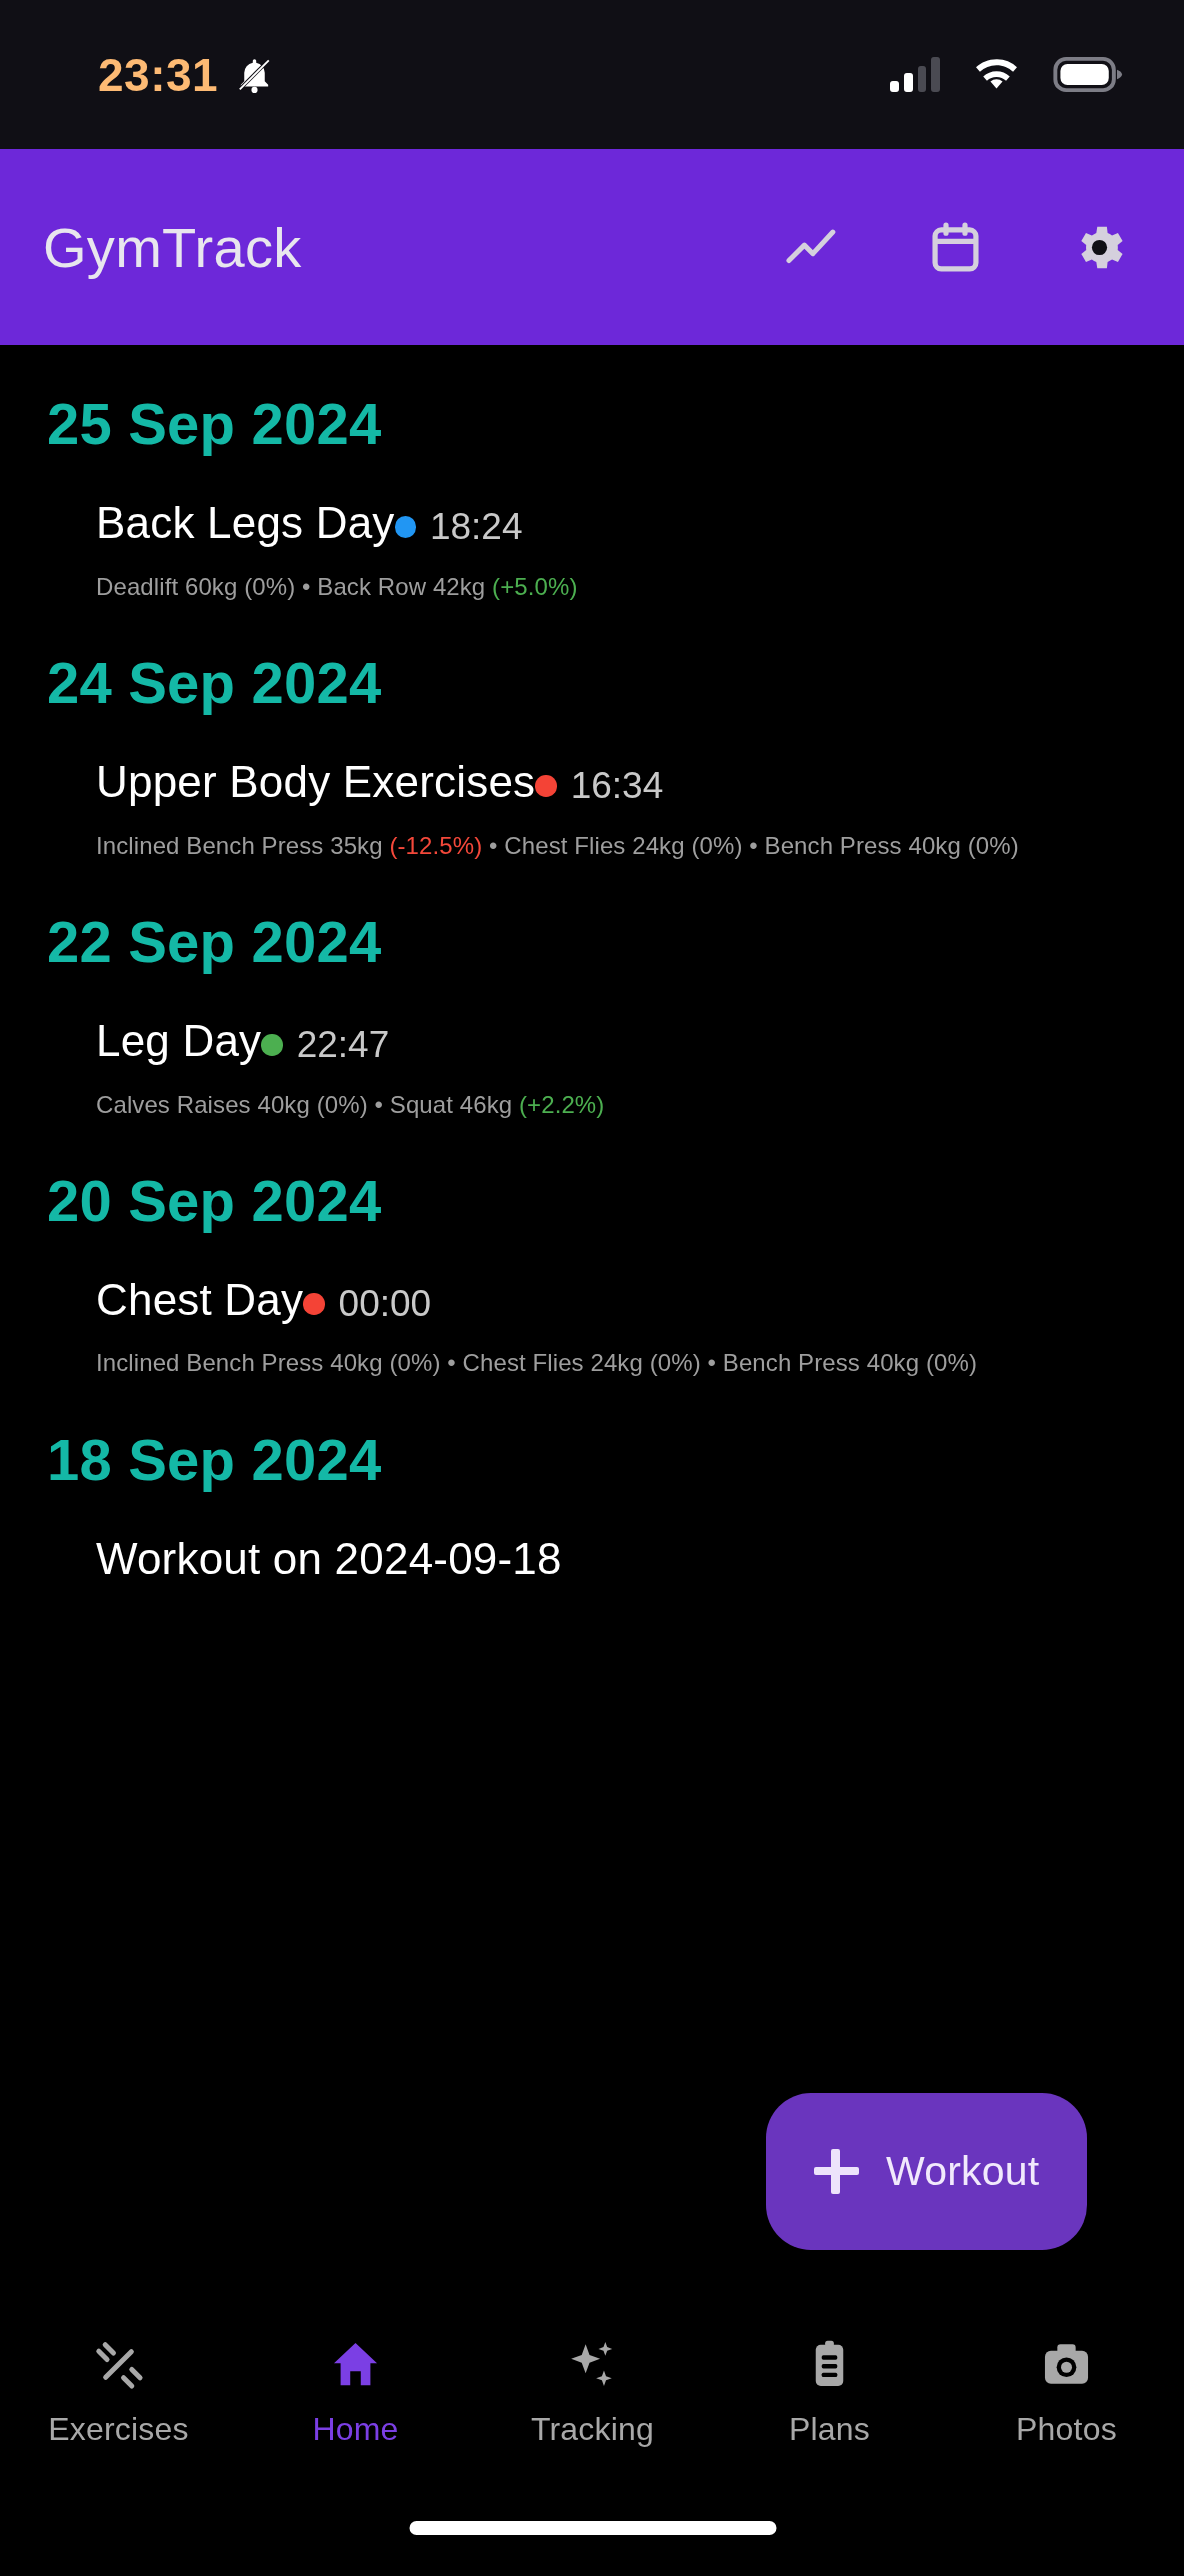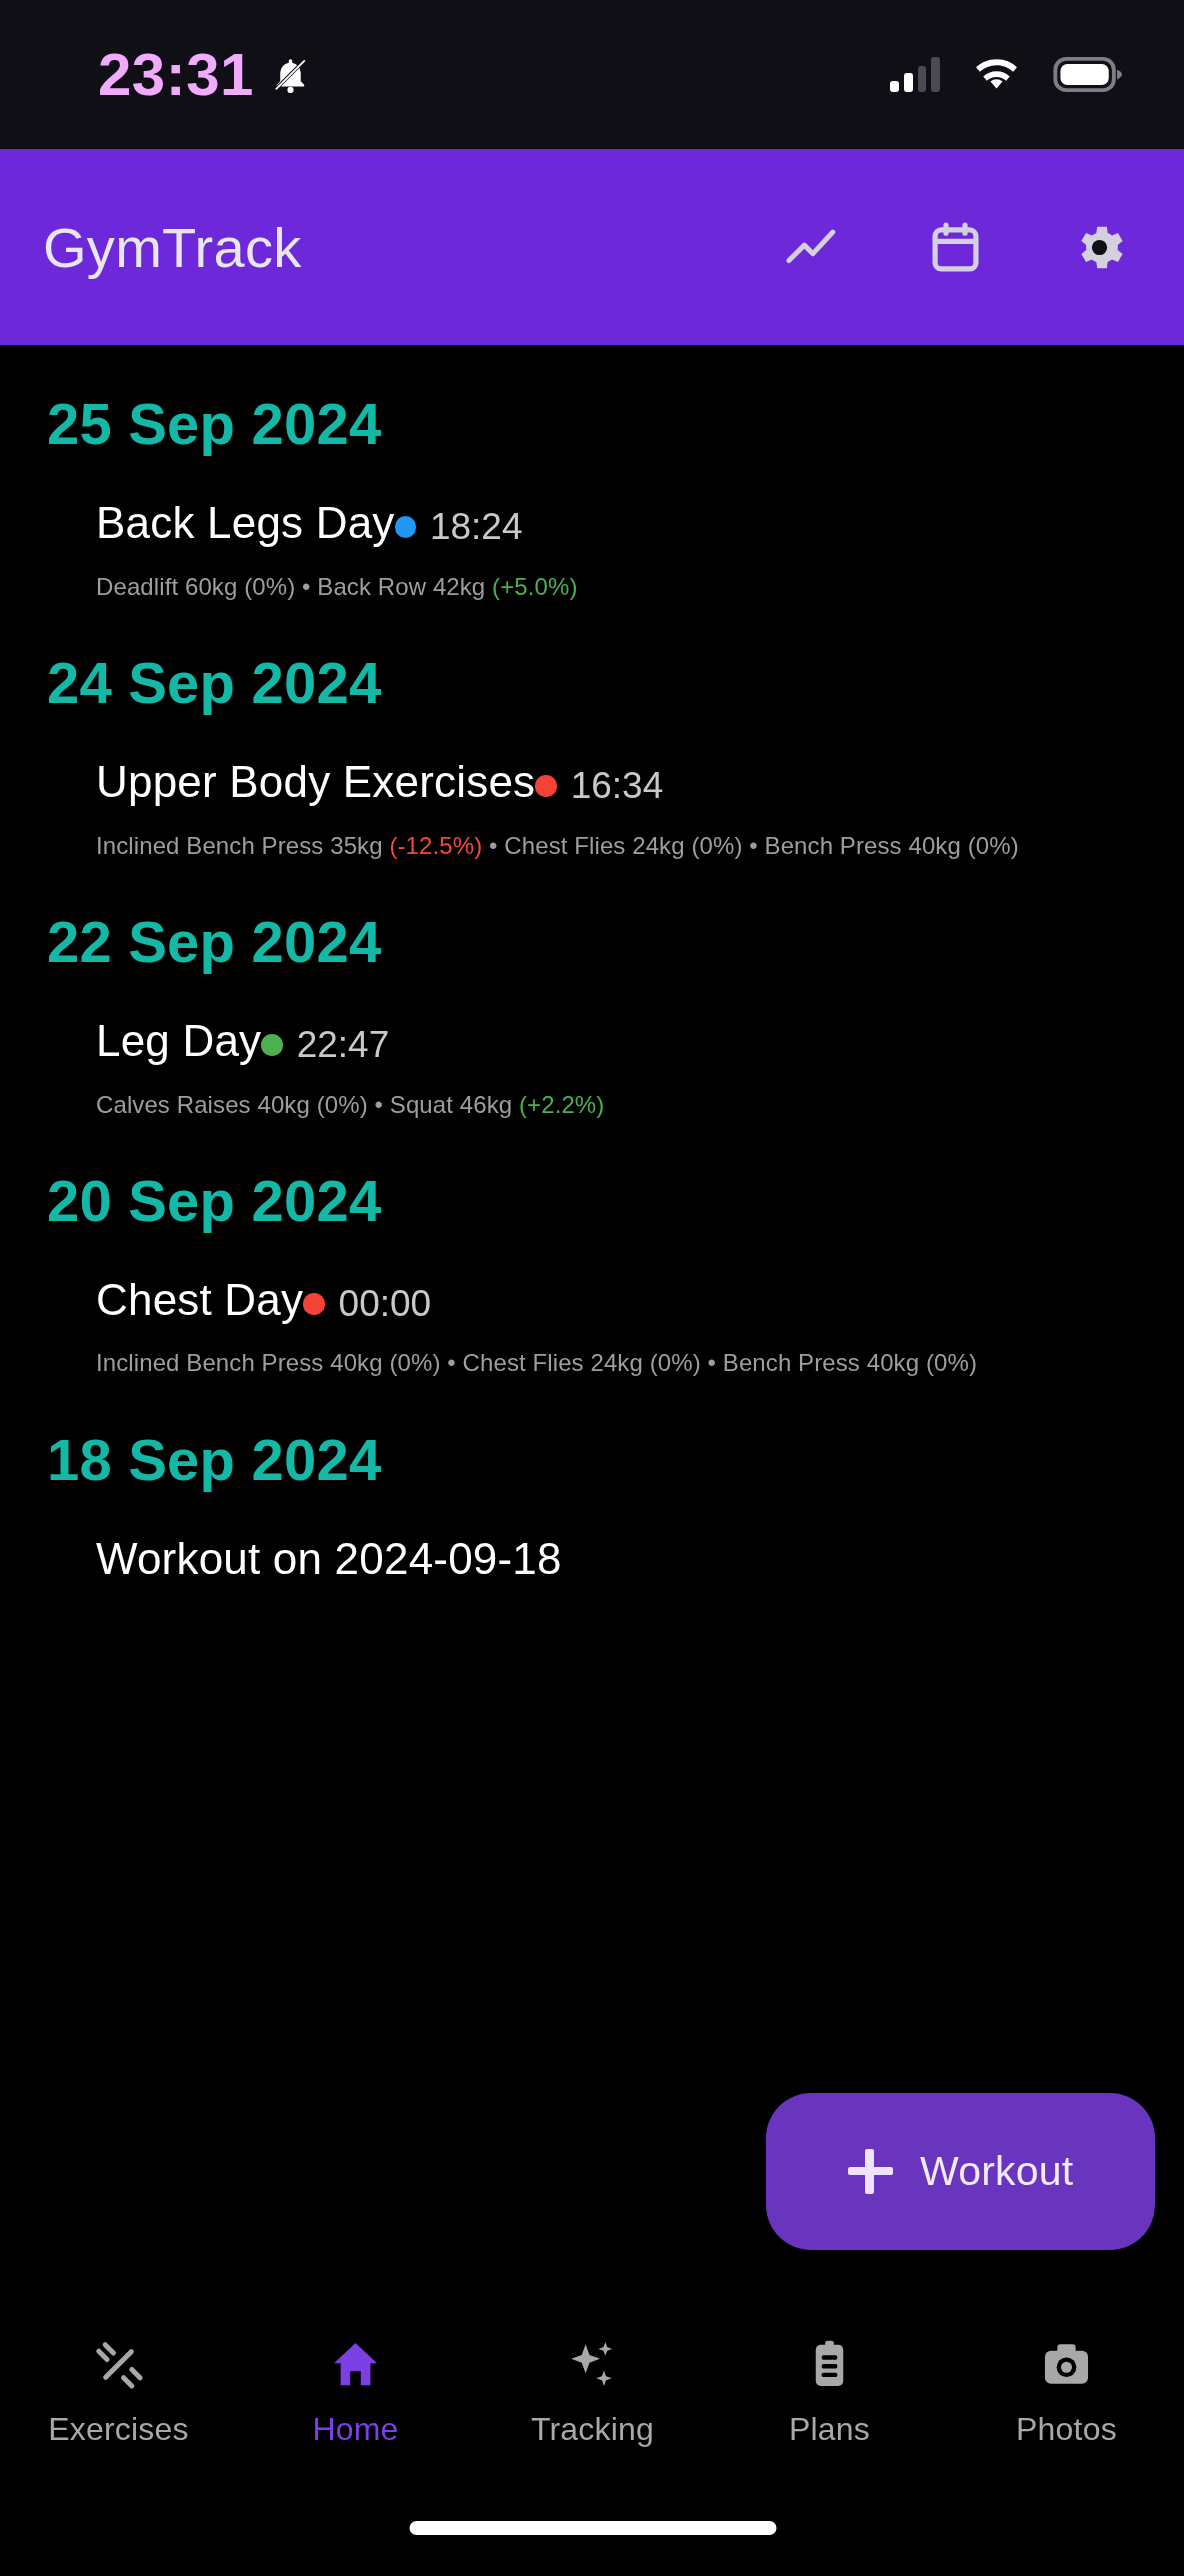--- a/index.html
+++ b/index.html
@@ -11,21 +11,21 @@
   }
   #phone { position:relative; width:1185px; height:2576px; background:#000; }
 
   
   .statusbar{
     height:149px; background:#100F15;
     display:flex; align-items:center; justify-content:space-between;
     padding:0 61px 0 98px;
   }
   .sb-left{ display:flex; align-items:center; gap:15.7px; }
-  .sb-time{ color:#f0abfc; font-size:60px; font-weight:700; letter-spacing:0.5px; }
+  .sb-time{ color:#fdba74; font-size:46px; font-weight:700; letter-spacing:0.5px; }
   .sb-right{ display:flex; align-items:center; gap:33px; }
 
   
   .signal{ display:flex; align-items:flex-end; gap:4.9px; height:35px; }
   .signal i{ display:block; width:8.8px; border-radius:2.9px; background:#fff; }
   .signal i.b1{ height:10.8px; }
   .signal i.b2{ height:18.7px; }
   .signal i.b3{ height:26.5px; background:#4a4a52; }
   .signal i.b4{ height:35px; background:#4a4a52; }
 
@@ -57,21 +57,21 @@
     margin-top:21.6px; color:#9E9E9E; font-size:24px;
     line-height:1.42; max-width:992px; letter-spacing:0.1px;
   }
   .pct-up{ color:#4CAF50; }
   .pct-down{ color:#F4483A; }
   .pct-flat{ color:#9E9E9E; }
 
   
   .fab{
     position:absolute; left:766px; top:2093px;
-    width:389px; height:157px; border-radius:45px;
+    width:321px; height:157px; border-radius:45px;
     background:#6A35BE;
     display:flex; align-items:center; justify-content:center; gap:27.5px;
     border:none; cursor:pointer;
   }
   .fab-plus{ position:relative; width:45px; height:45px; }
   .fab-plus::before,.fab-plus::after{
     content:""; position:absolute; background:#EDE3FB; border-radius:2px;
   }
   .fab-plus::before{ left:0; top:17.7px; width:45px; height:8.8px; }
   .fab-plus::after{ top:0; left:17.7px; width:8.8px; height:45px; }

